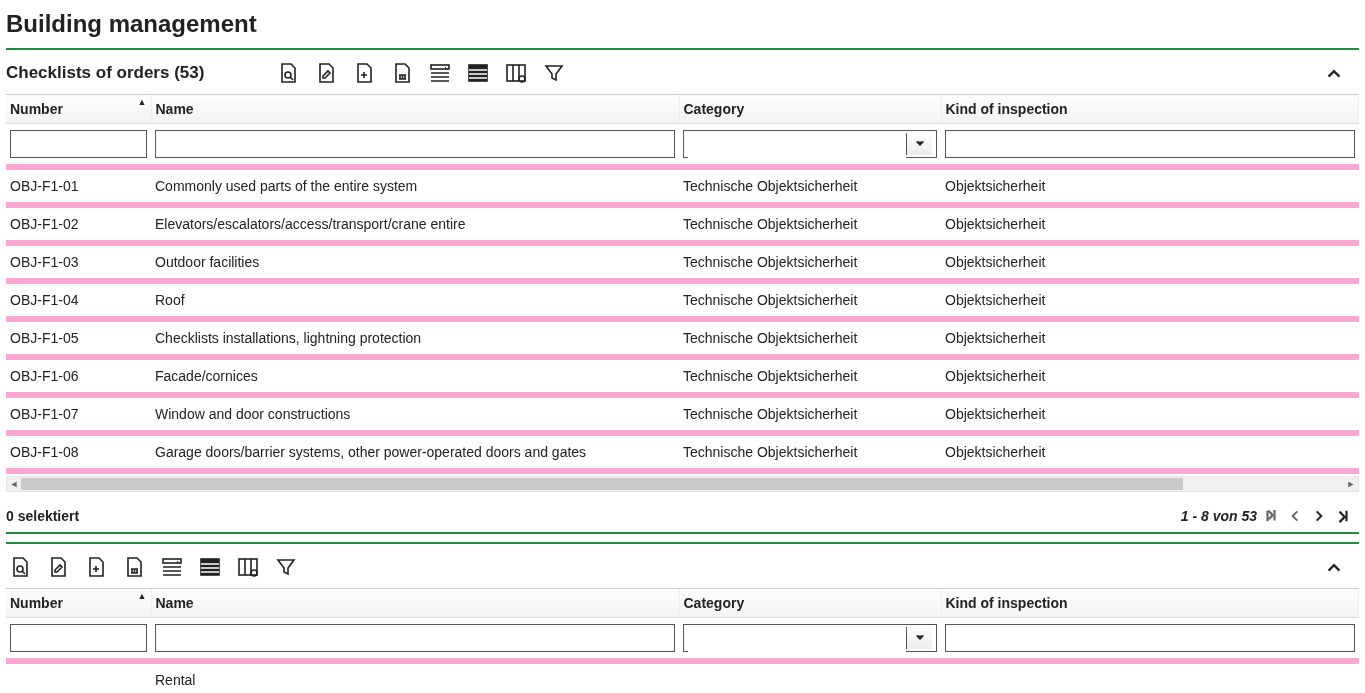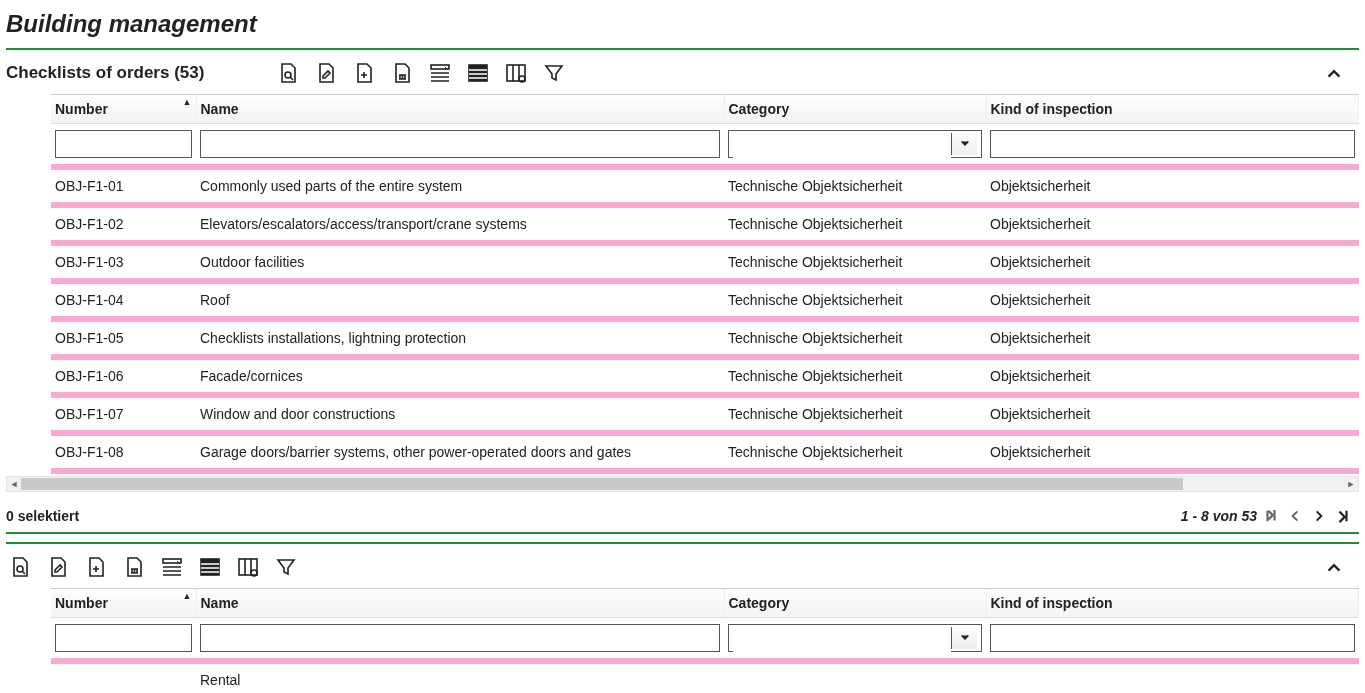--- a/index.html
+++ b/index.html
@@ -6,21 +6,21 @@
   html, body {
     margin: 0; padding: 0;
     font-family: "Segoe UI", Arial, sans-serif;
     font-size: 14px;
     color: #222;
     background: #fff;
     width: 1365px;
   }
   .page { padding: 6px 6px 10px 6px; }
   h1.page-title {
-    font-size: 24px; font-weight: 700; margin: 4px 0 10px 0; font-style: italic;
+    font-size: 24px; font-weight: 700; margin: 4px 0 10px 0;
   }
 
   .section { margin-bottom: 8px; }
   .section-headbar {
     border-top: 2px solid #1e8c3a;
     display: flex;
     align-items: center;
     padding: 8px 0 6px 0;
     gap: 18px;
   }
@@ -43,21 +43,21 @@
   .flex-sp { flex: 1; }
   .collapse-btn {
     width: 30px; height: 30px;
     display: flex; align-items: center; justify-content: center;
     cursor: pointer;
     margin-right: 10px;
   }
   .collapse-btn svg { width: 18px; height: 18px; stroke: #222; stroke-width: 2.5; fill: none; }
 
   
-  .grid-wrap { border-top: 1px solid #ccc; margin-left: 45px; }
+  .grid-wrap { border-top: 1px solid #ccc; }
   .grid {
     width: 100%;
     border-collapse: collapse;
     table-layout: fixed;
   }
   .grid th {
     text-align: left;
     font-weight: 700;
     font-size: 14px;
     padding: 6px 6px 6px 4px;
@@ -256,21 +256,21 @@
   </tr>
 
     <tr>
       <td>OBJ-F1-01</td>
       <td>Commonly used parts of the entire system</td>
       <td>Technische Objektsicherheit</td>
       <td>Objektsicherheit</td>
     </tr>
     <tr>
       <td>OBJ-F1-02</td>
-      <td>Elevators/escalators/access/transport/crane systems</td>
+      <td>Elevators/escalators/access/transport/crane entire</td>
       <td>Technische Objektsicherheit</td>
       <td>Objektsicherheit</td>
     </tr>
     <tr>
       <td>OBJ-F1-03</td>
       <td>Outdoor facilities</td>
       <td>Technische Objektsicherheit</td>
       <td>Objektsicherheit</td>
     </tr>
     <tr>

